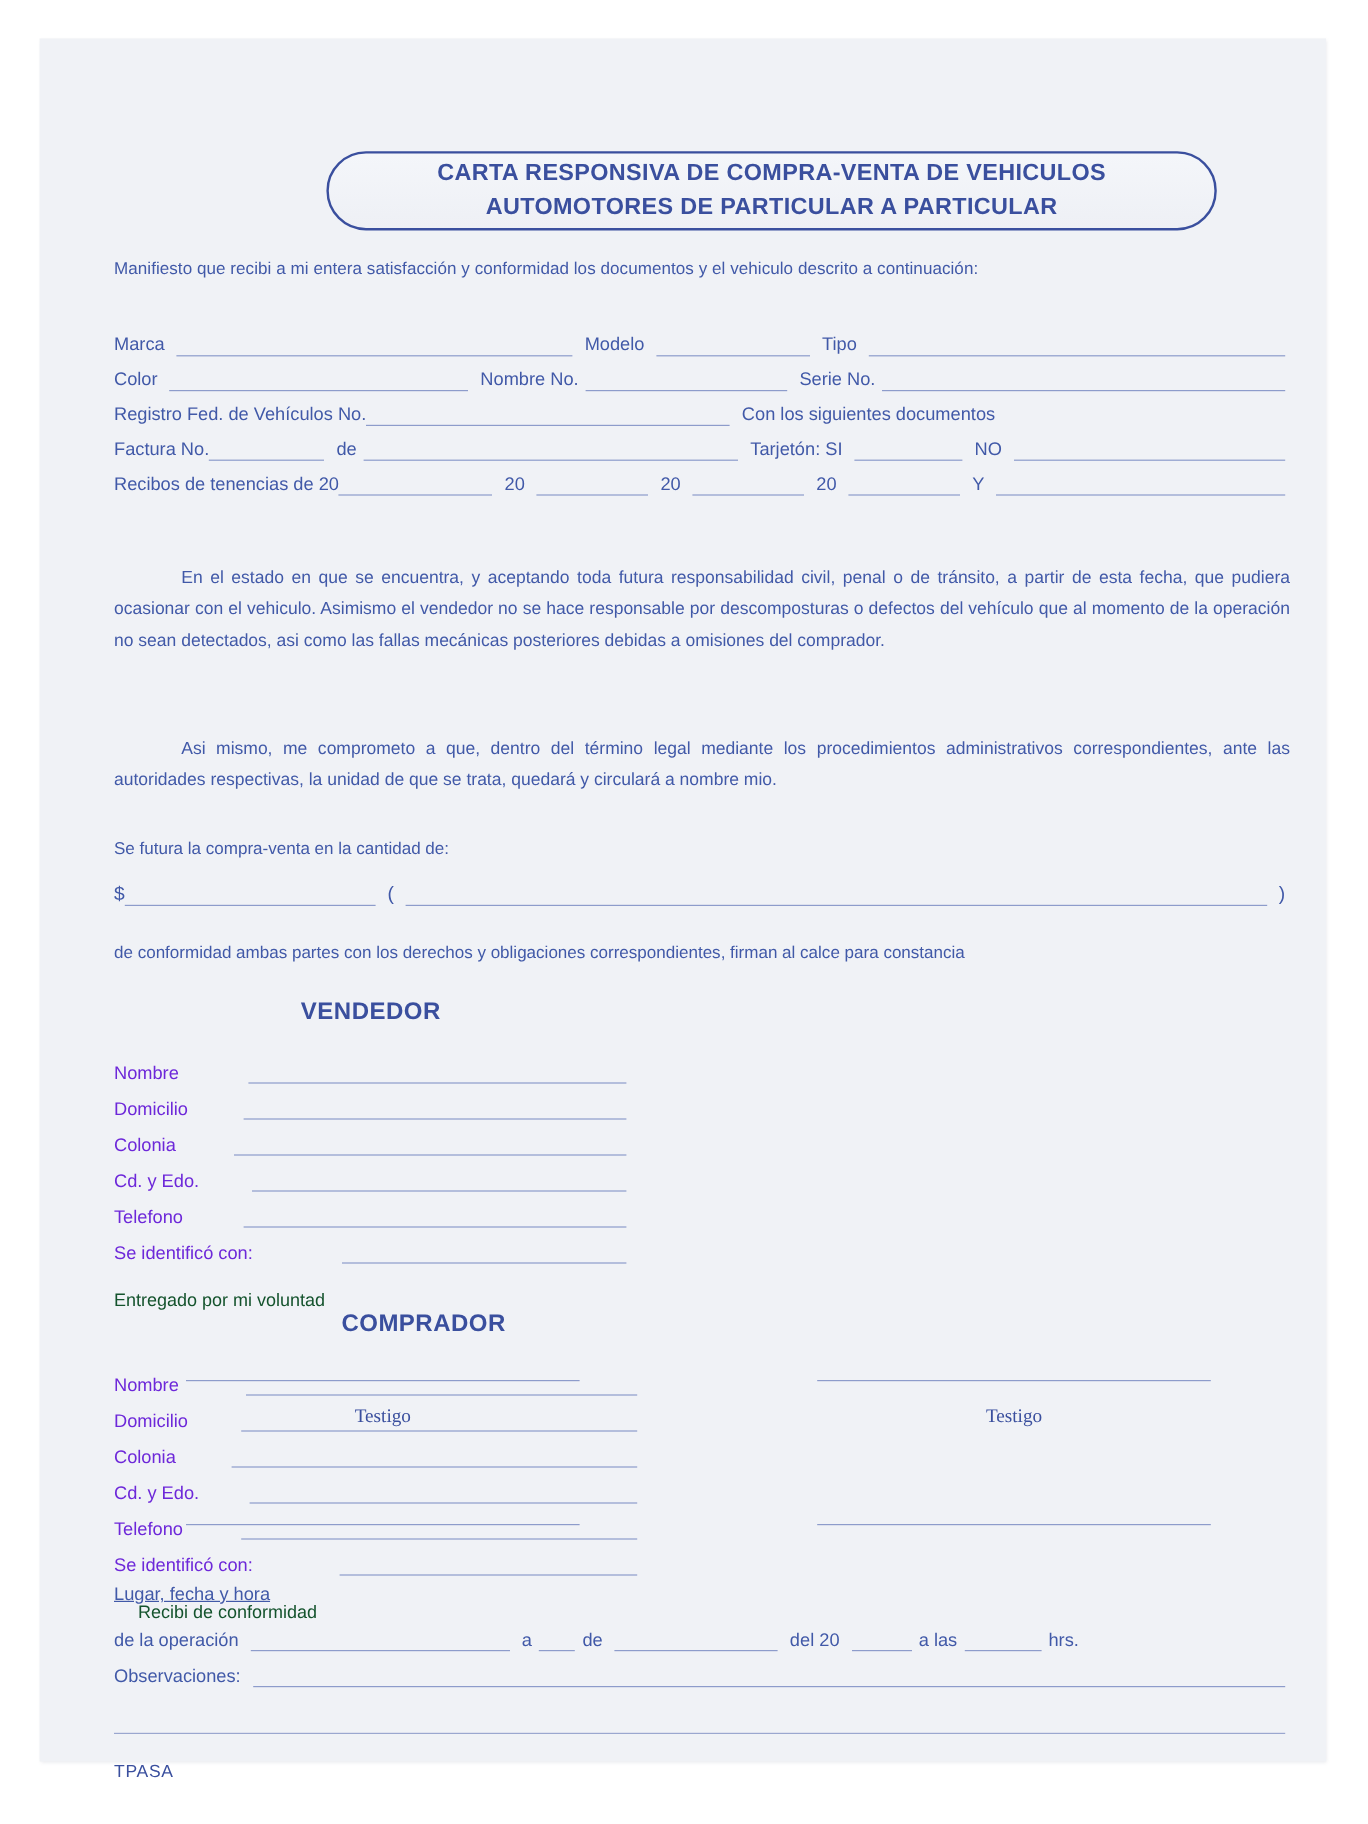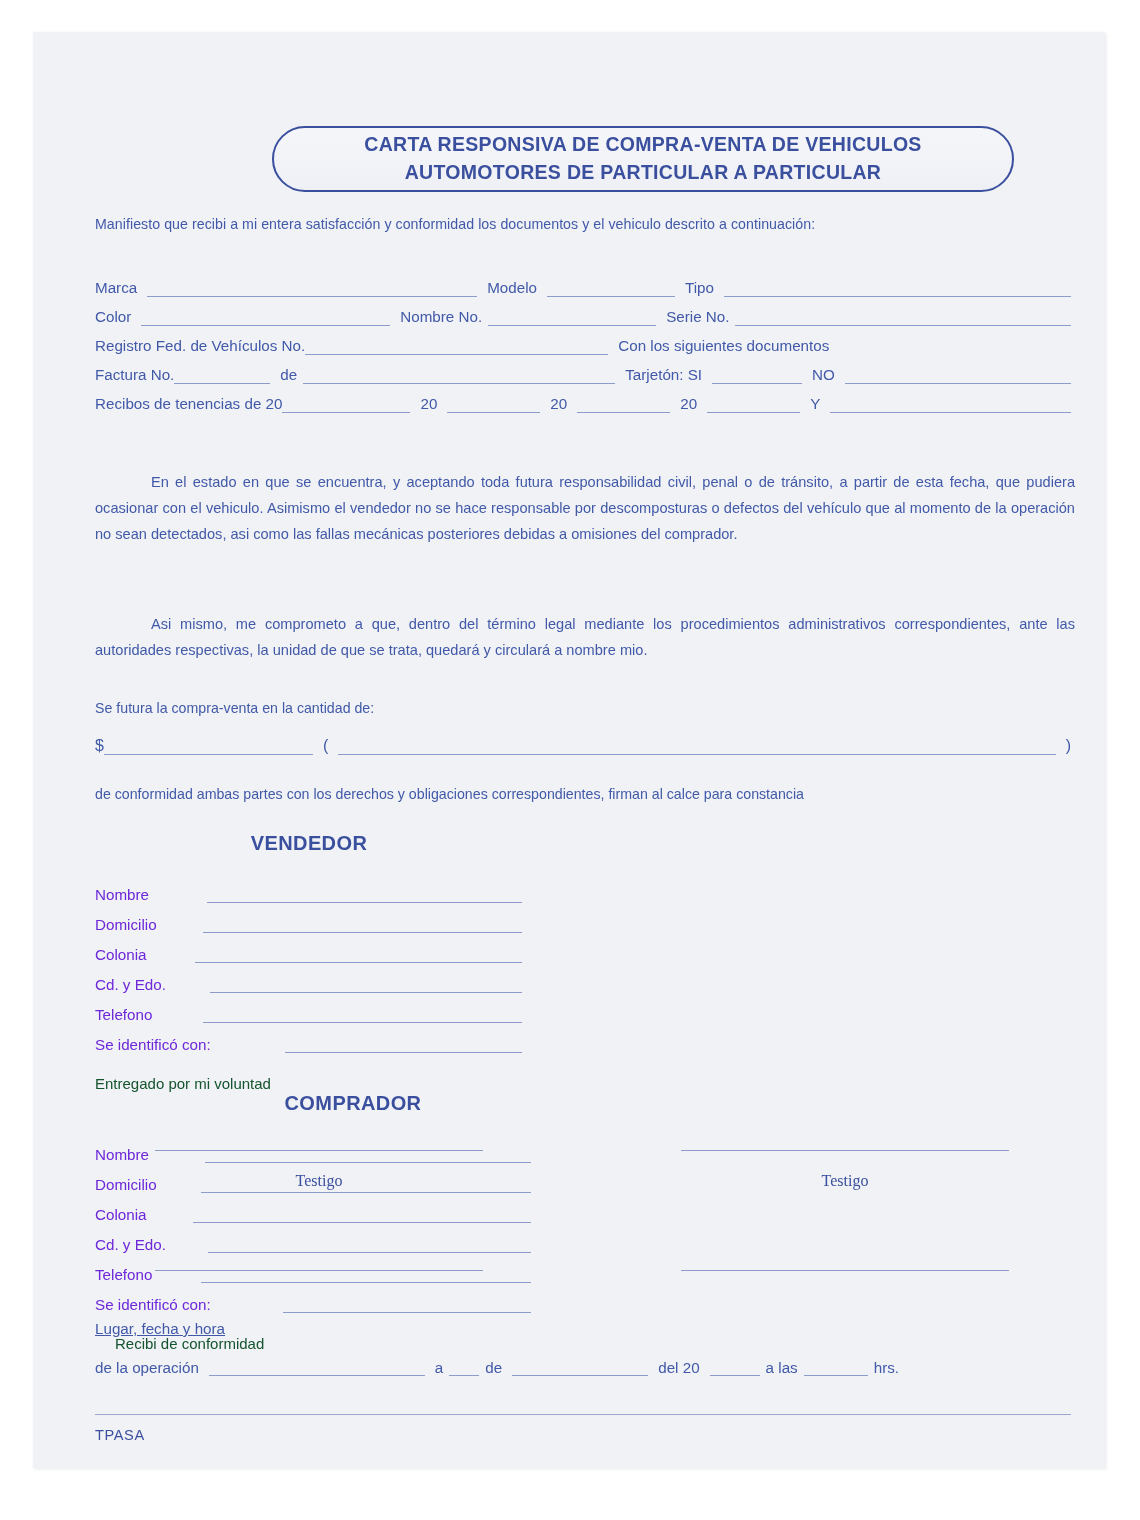--- a/index.html
+++ b/index.html
@@ -214,21 +214,21 @@
     color: #4159a8;
     white-space: nowrap;
   }
   .brow.simple { display: block; height: 26px; text-decoration: underline; }
   .fullrule {
     border-bottom: 1.4px solid #9aa7cf;
     height: 12px;
     width: 976px;
   }
   #tpasa {
-    margin-top: 12px;
+    margin-top: 24px;
     font-size: 14.6px;
     color: #3a4f9e;
     letter-spacing: 0.6px;
   }
 </style>
 </head>
 <body>
 
 <div id="page">
   <div id="sheet">
@@ -447,20 +447,25 @@
           <span class="gap10"></span>
           <span class="rule" style="width:50px"></span>
           <span class="gap6"></span>
           <span class="lbl">a las</span>
           <span class="gap6"></span>
           <span class="rule" style="width:64px"></span>
           <span class="gap6"></span>
           <span class="lbl">hrs.</span>
         </div>
 
+        <div class="brow">
+          <span class="lbl">Observaciones:</span>
+          <span class="gap10"></span>
+          <span class="rule grow"></span>
+        </div>
 
         <div style="height:26px"></div>
         <div class="fullrule"></div>
 
         <div id="tpasa">TPASA</div>
       </div>
 
     </div>
   </div>
 </div>

